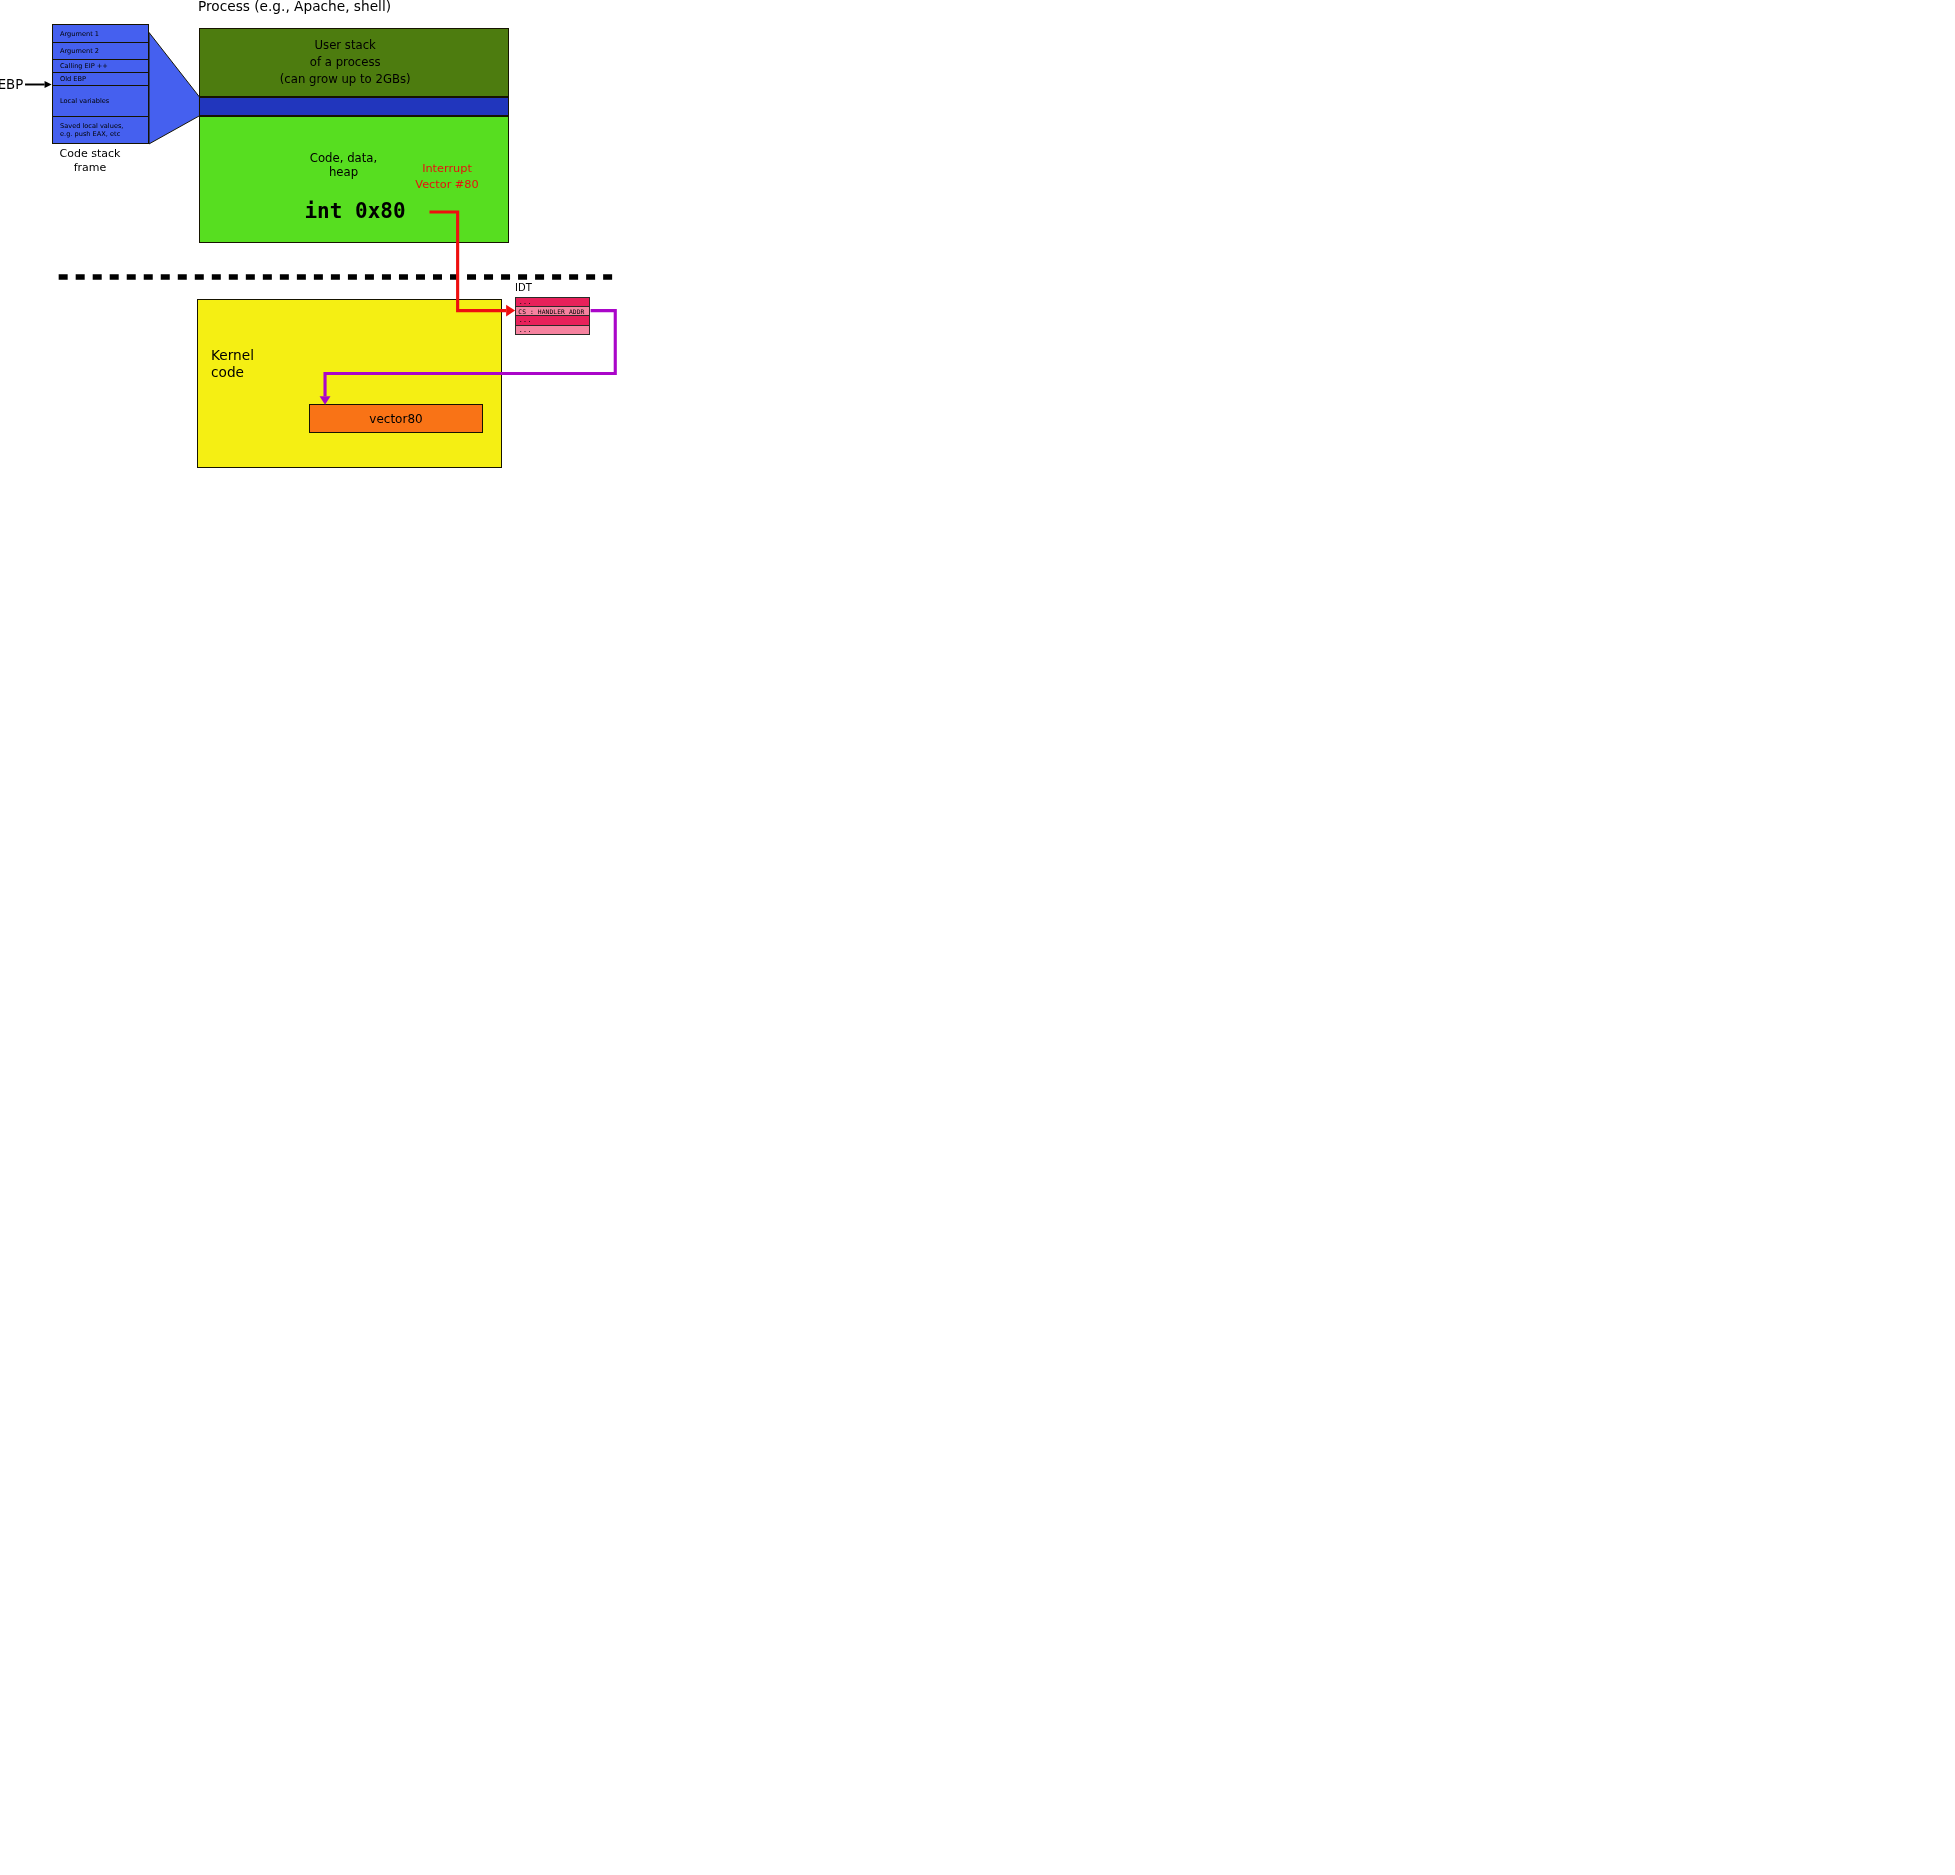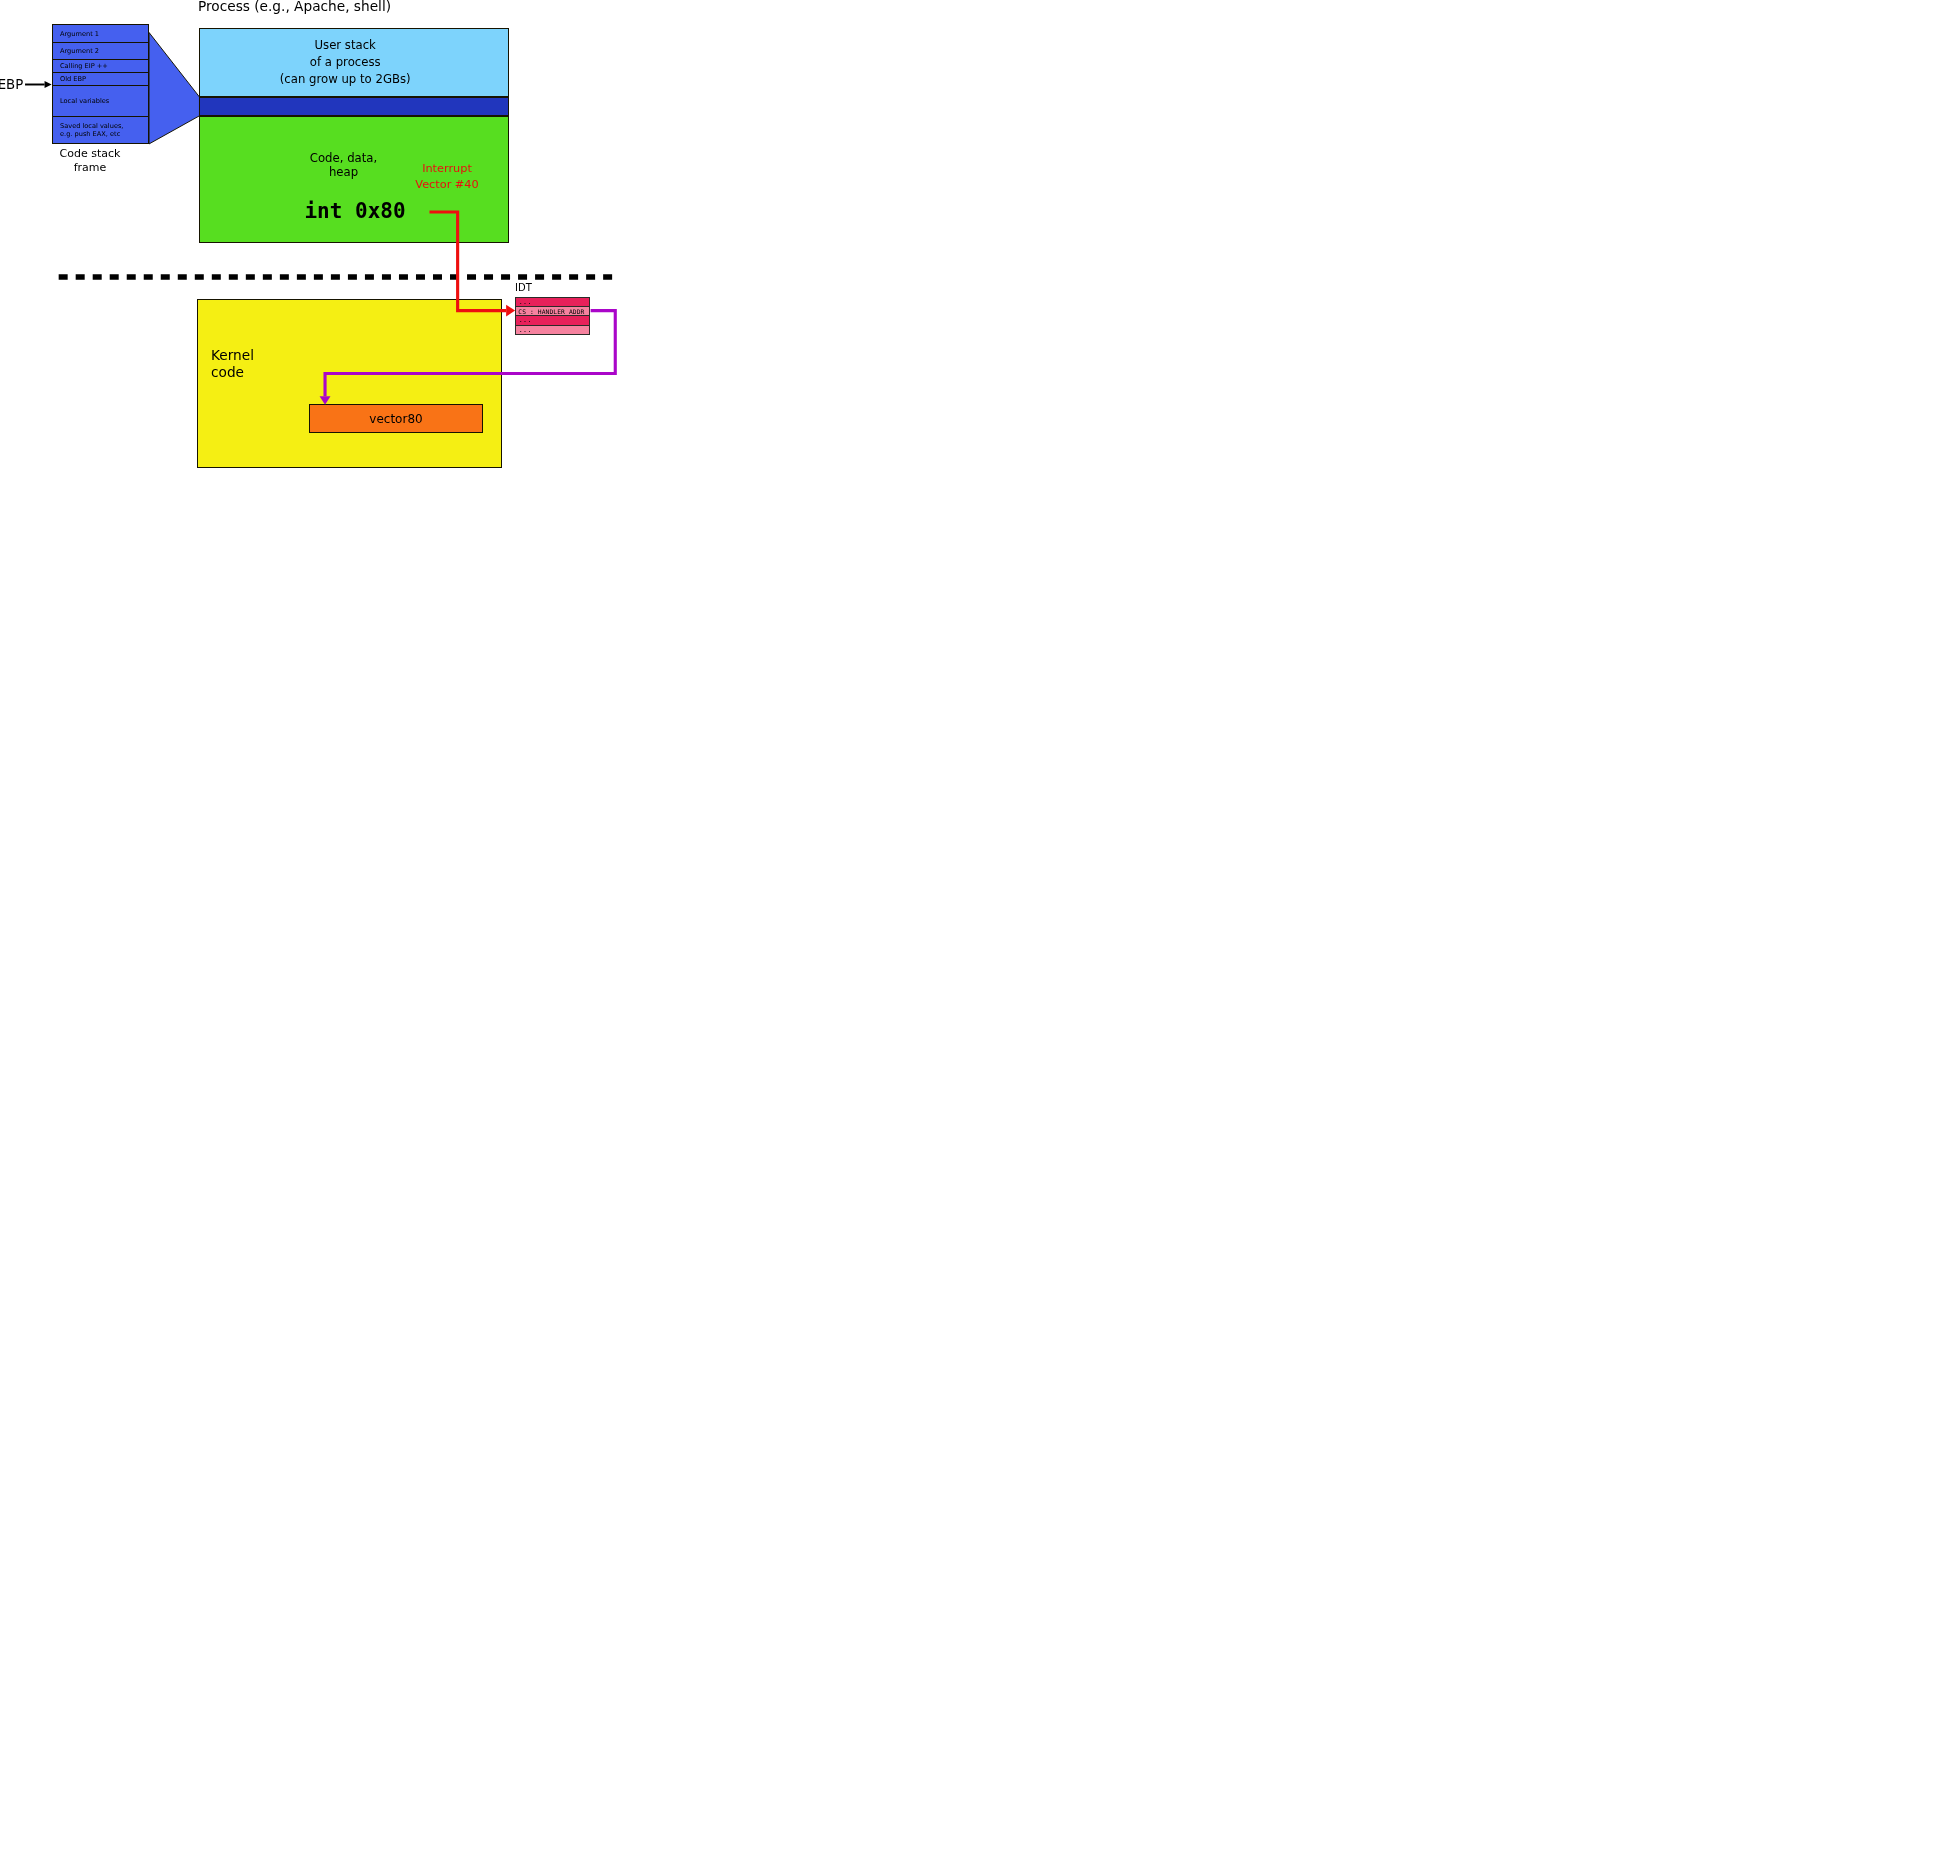--- a/index.html
+++ b/index.html
@@ -15,21 +15,21 @@
 
   
   .stack-box{left:52px;top:24px;width:97px;height:120px;background:#4560ef;
              border:1.2px solid #161300;display:flex;flex-direction:column;}
   .srow{display:flex;align-items:center;padding-left:7px;font-size:6.6px;box-sizing:border-box;}
   .srow + .srow{border-top:0.8px solid #161300;}
   .srow.h1{height:17.6px}.srow.h2{height:17px}.srow.h3{height:13px}.srow.h4{height:13.3px}
   .srow.h5{height:32px}.srow.h6{height:27px;flex-direction:column;align-items:flex-start;justify-content:center;line-height:1.3;}
 
   
-  .user-stack{left:199px;top:28px;width:310px;height:69px;background:#7dd3fc;border:1.2px solid #161300;
+  .user-stack{left:199px;top:28px;width:310px;height:69px;background:#4d7c0f;border:1.2px solid #161300;
               display:flex;flex-direction:column;align-items:center;justify-content:center;
               padding-right:17.6px;font-size:11.7px;line-height:1.45;text-align:center;}
   .dark-strip{left:199px;top:97px;width:310px;height:19px;background:#2136bd;border:1.2px solid #161300;}
   .green-box{left:199px;top:116px;width:310px;height:127px;background:#57de20;border:1.2px solid #161300;}
   .code-heap{left:285px;top:151px;width:117px;text-align:center;font-size:11.7px;line-height:1.2;}
   .interrupt{left:396px;top:161px;width:102px;text-align:center;font-size:11.3px;line-height:1.38;color:#e81010;}
   .int80{left:277px;top:200px;width:156px;text-align:center;font-size:21px;line-height:1.1;
          font-family:"DejaVu Sans Mono", monospace;font-weight:bold;}
 
   
@@ -86,21 +86,21 @@
     <span>(can grow up to 2GBs)</span>
   </div>
   <div class="abs dark-strip"></div>
   <div class="abs green-box"></div>
   <div class="abs code-heap">
     <div>Code, data,</div>
     <div>heap</div>
   </div>
   <div class="abs interrupt">
     <div>Interrupt</div>
-    <div>Vector #40</div>
+    <div>Vector #80</div>
   </div>
   <div class="abs int80">int 0x80</div>
 
   <div class="abs kernel-box"></div>
   <div class="abs kernel-label">
     <div>Kernel</div>
     <div>code</div>
   </div>
   <div class="abs vector-box">
     <span>vector80</span>

